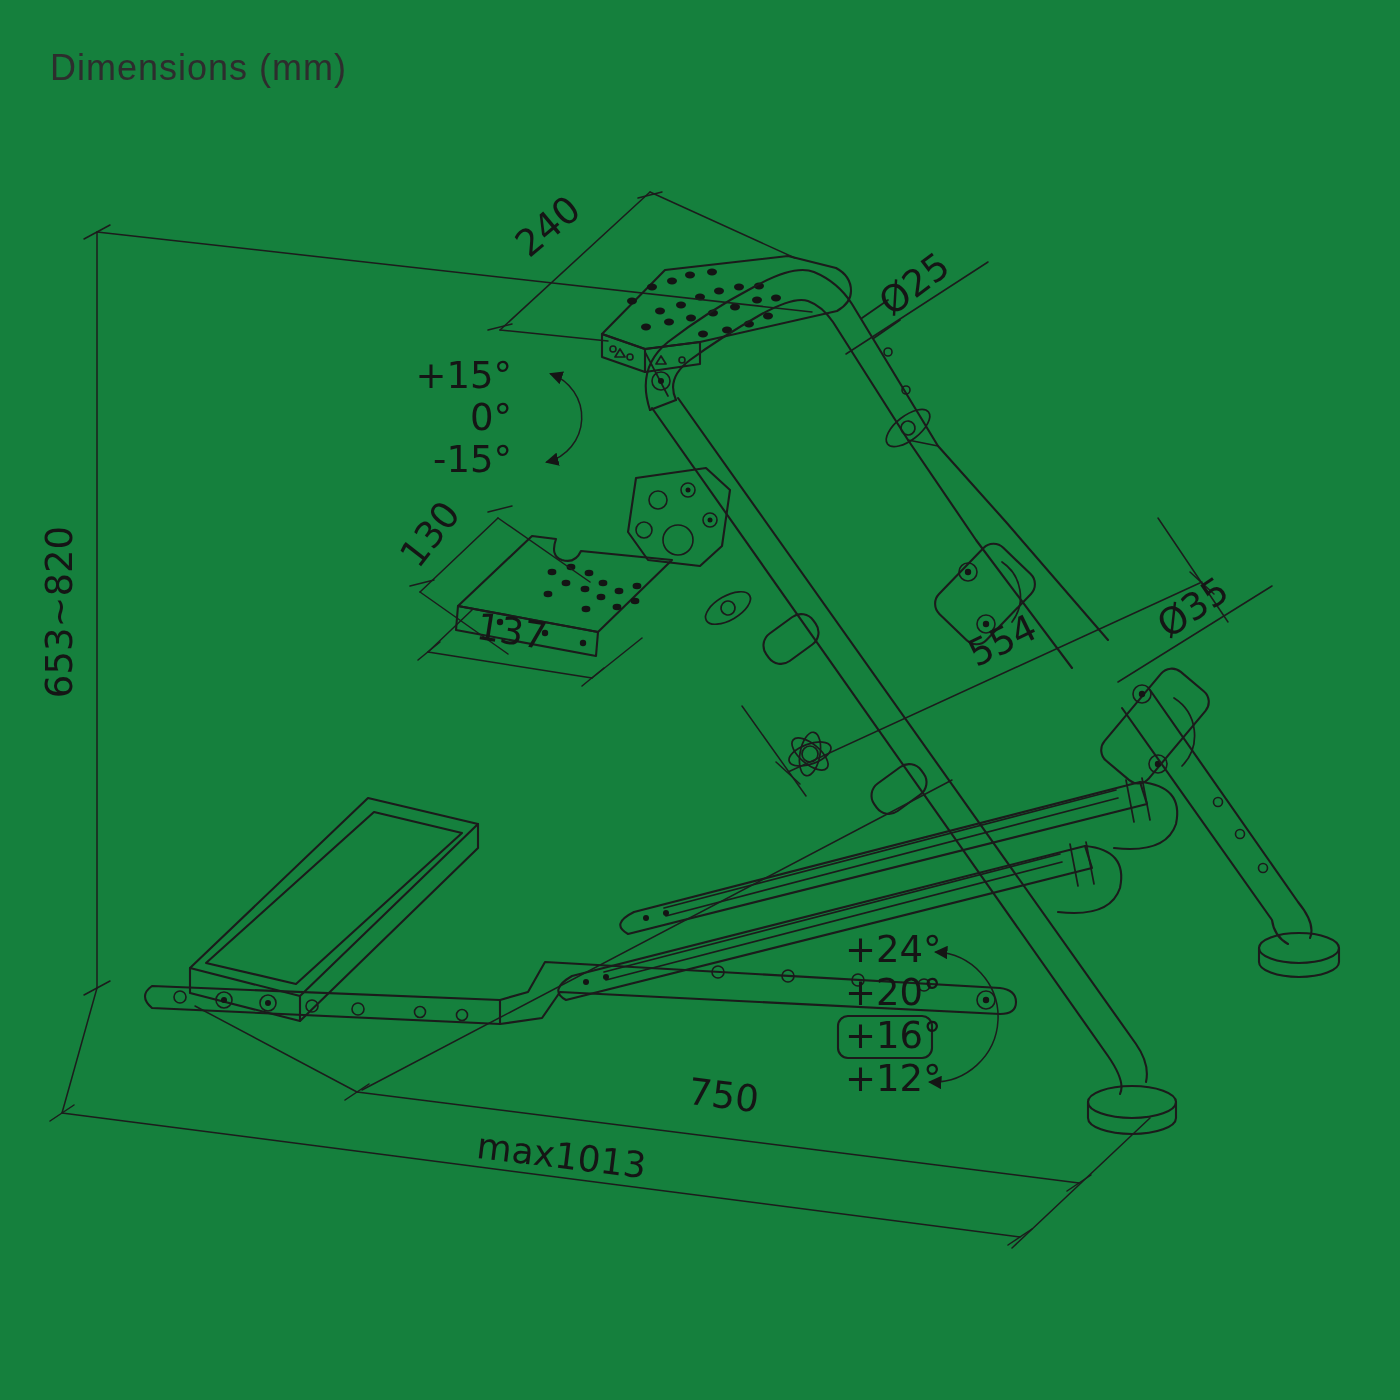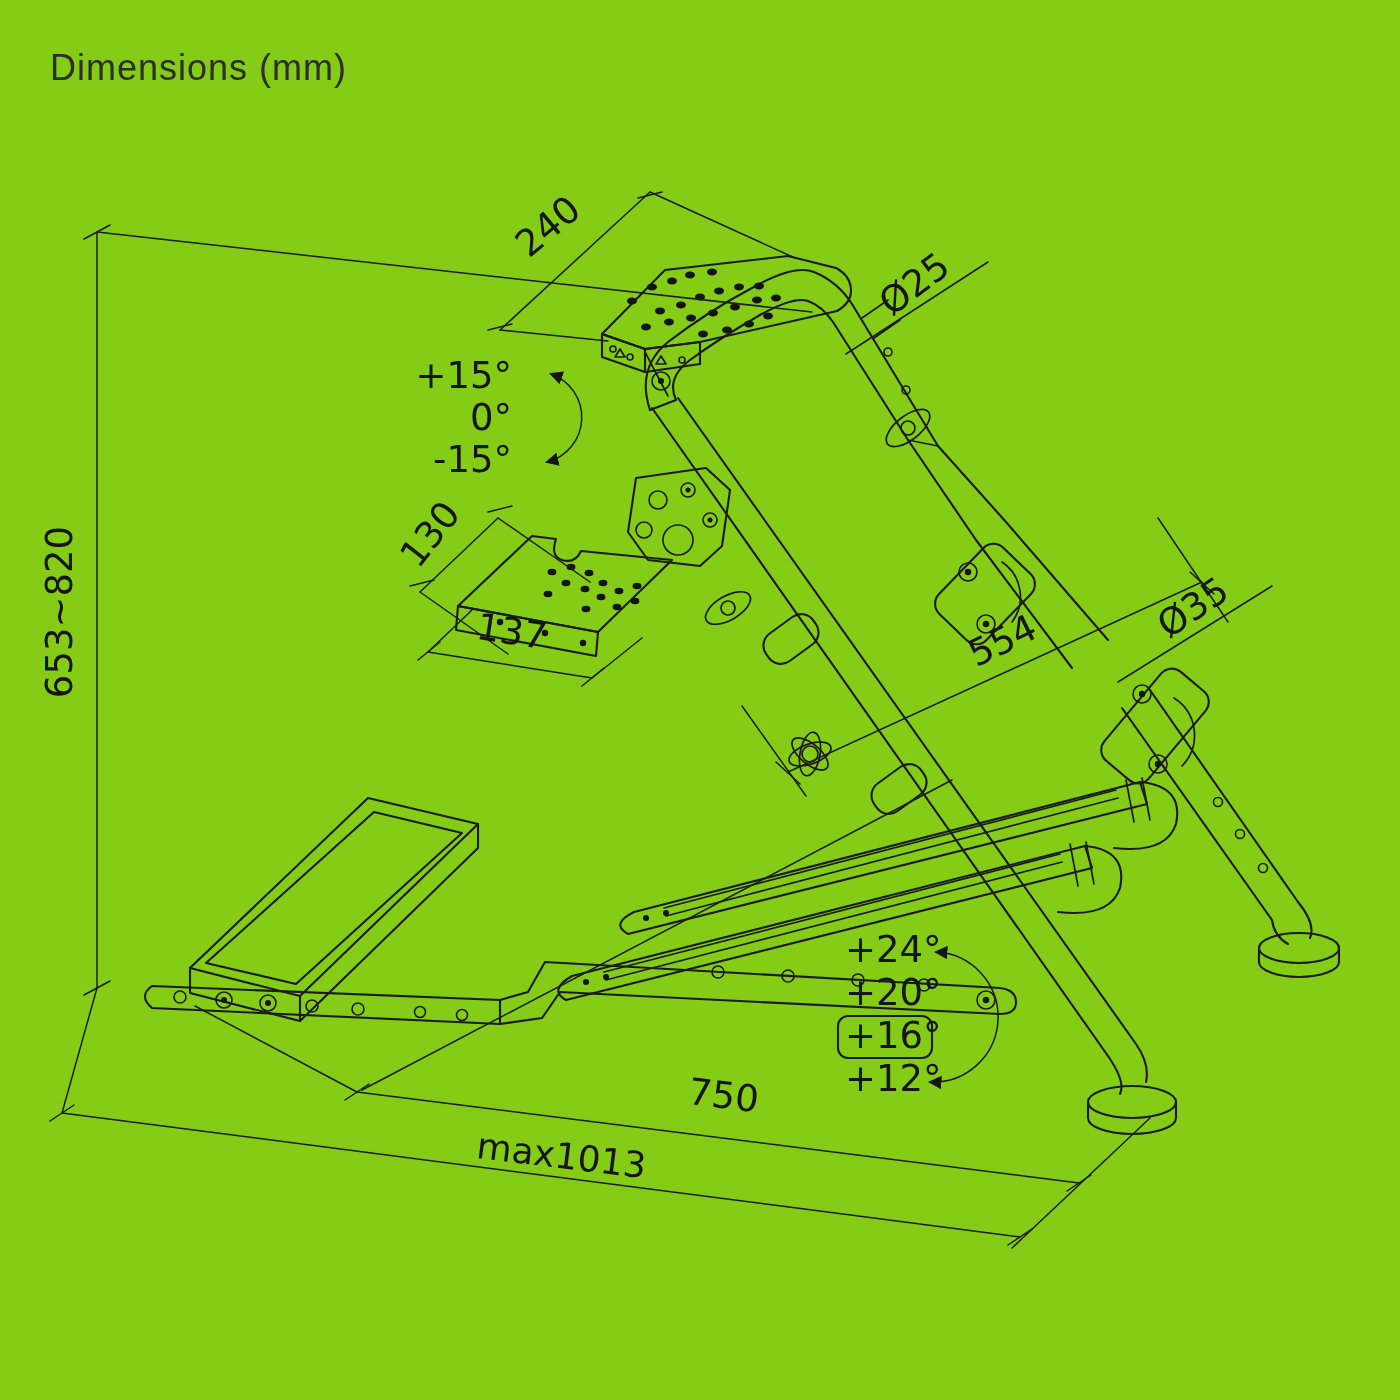--- a/index.html
+++ b/index.html
@@ -1,16 +1,16 @@
 <!DOCTYPE html>
 <html><head>
 <meta charset="utf-8">
 <style>
   html,body{margin:0;padding:0;background:#ffffff;}
-  .page{position:relative;width:1400px;height:1400px;background:#84cc16;overflow:hidden;}
+  .page{position:relative;width:1400px;height:1400px;background:#15803d;overflow:hidden;}
   svg{display:block;}
   svg text{font-family:"DejaVu Sans",sans-serif;font-size:37px;fill:#151515;}
   svg text.title{font-family:"Liberation Sans",sans-serif;font-size:36px;fill:#2d2d2d;letter-spacing:1px;}
   svg text.small{font-size:36px;}
   .st{stroke:#1b1b1b;fill:none;stroke-width:2.1;stroke-linecap:round;stroke-linejoin:round;}
   .stThin{stroke:#1b1b1b;fill:none;stroke-width:1.7;stroke-linecap:round;stroke-linejoin:round;}
   .dim{stroke:#1c1c1c;fill:none;stroke-width:1.5;stroke-linecap:round;}
   .holeF{fill:#141414;stroke:none;}
   .holeO{fill:none;stroke:#1b1b1b;stroke-width:1.6;}
 </style>

